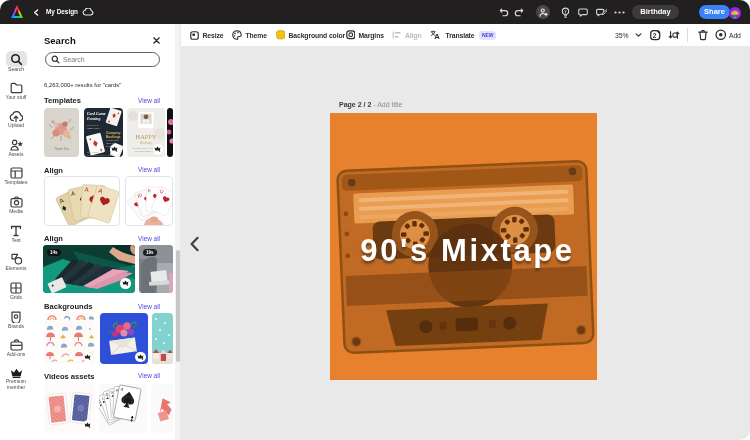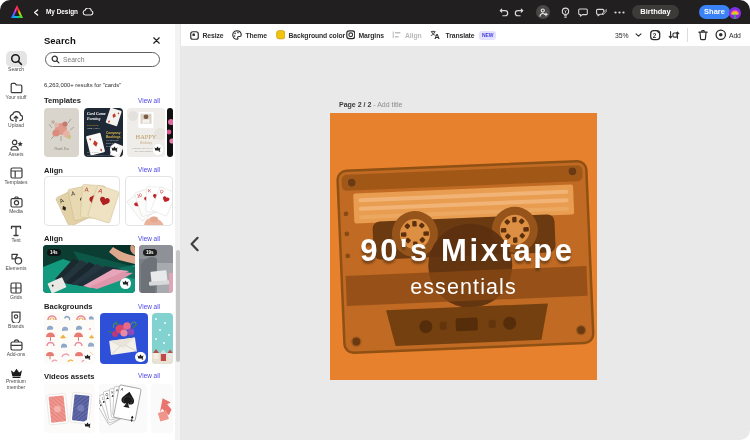--- a/index.html
+++ b/index.html
@@ -683,16 +683,15 @@
             <circle cx="246" cy="63" r="4.5" fill="#6b3a12" stroke="#9c5a1d" stroke-width="1.4"></circle>
             <circle cx="23" cy="224" r="4.5" fill="#6b3a12" stroke="#9c5a1d" stroke-width="1.4"></circle>
             <circle cx="248" cy="222" r="4.5" fill="#6b3a12" stroke="#9c5a1d" stroke-width="1.4"></circle>
             <circle cx="18" cy="96" r="2.4" fill="#8a4a14"></circle>
             <circle cx="18" cy="116" r="2.4" fill="#8a4a14"></circle>
             <circle cx="18" cy="138" r="2.4" fill="#8a4a14"></circle>
           </g>
         </g>
       </svg>
       <div id="bigtxt">90's Mixtape</div>
-      <div id="smalltxt">essentials</div>
     </div>
   </div>
 </div>
 
 </body></html>

